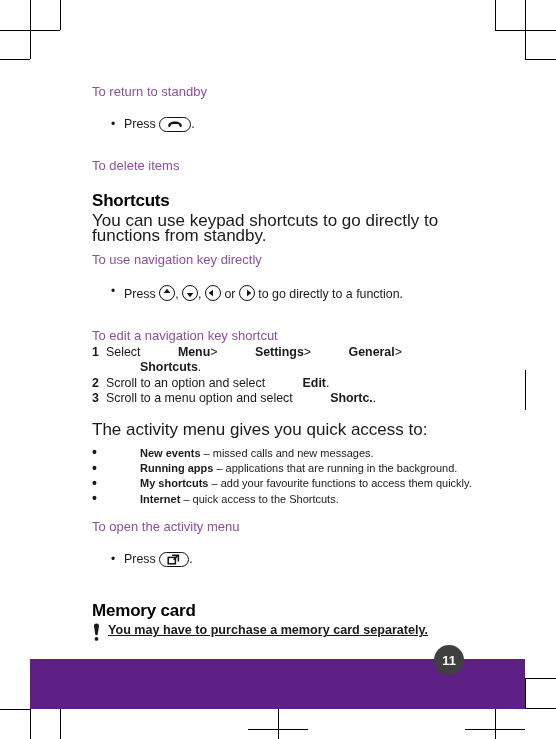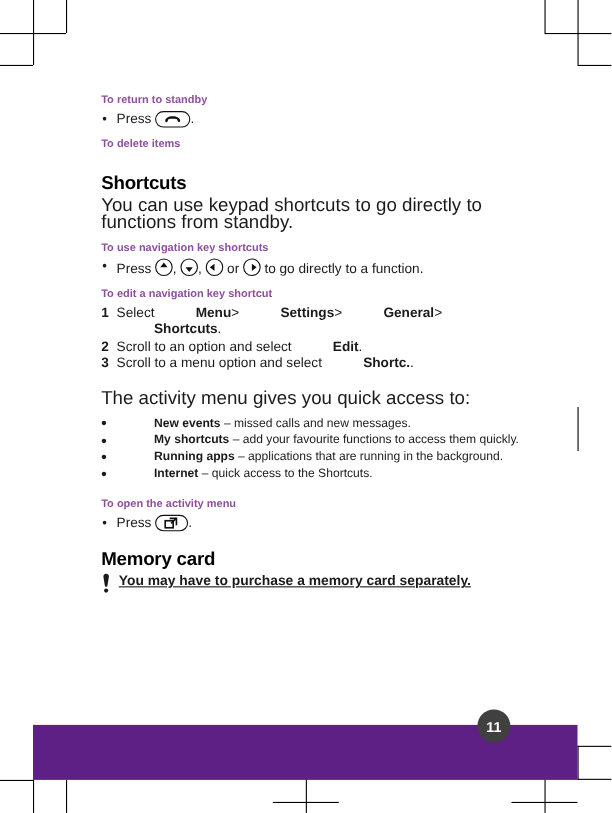--- a/index.html
+++ b/index.html
@@ -61,24 +61,24 @@
   .page {
     position: absolute;
     left: 92px;
     top: 84px;
     width: 384px;
   }
 
   
   .proc-head {
     color: #8f4fa0;
-    font-size: 10px;
+    font-size: 13px;
     line-height: 15px;
     margin: 0 0 2px 0;
-    font-weight: bold;
+    font-weight: normal;
   }
 
   
   .sec-head {
     color: #000000;
     font-size: 17px;
     line-height: 20px;
     font-weight: bold;
     margin: 0 0 2px 0;
     letter-spacing: -0.2px;
@@ -86,21 +86,21 @@
 
   p.body {
     font-size: 17px;
     line-height: 15.2px;
     margin: 0;
   }
 
   
   ul.steps {
     list-style: none;
-    margin: 0;
+    margin: 18px;
     padding: 0;
   }
   ul.steps > li {
     position: relative;
     padding-left: 14px;
     font-size: 12.4px;
     line-height: 15.2px;
     margin: 0;
   }
   ul.steps > li::before {
@@ -290,21 +290,21 @@
 
   <h3 class="proc-head">To delete items</h3>
 
   <div class="gap-lg"></div>
 
   <h2 class="sec-head">Shortcuts</h2>
   <p class="body">You can use keypad shortcuts to go directly to functions from standby.</p>
 
   <div class="gap-sm"></div>
 
-  <h3 class="proc-head">To use navigation key shortcuts</h3>
+  <h3 class="proc-head">To use navigation key directly</h3>
   <ul class="steps">
     <li><span>Press</span>
       <span class="navkey">
         <svg width="14" height="14" viewBox="0 0 14 14">
             <path d="M7 2.7 L10.3 7 L3.7 7 Z" fill="#111"></path>
           </svg>
       </span><span>,</span>
       <span class="navkey">
         <svg width="14" height="14" viewBox="0 0 14 14">
             <path d="M7 11.3 L3.7 7 L10.3 7 Z" fill="#111"></path>
@@ -341,24 +341,24 @@
 
   <div class="gap-lg"></div>
 
   <p class="body">The activity menu gives you quick access to:</p>
 
   <div class="gap-sm"></div>
 
   <ul class="features">
     <li><b>New events</b>
       <span>– missed calls and new messages.</span></li>
+    <li><b>Running apps</b>
+      <span>– applications that are running in the background.</span></li>
     <li><b>My shortcuts</b>
       <span>– add your favourite functions to access them quickly.</span></li>
-    <li><b>Running apps</b>
-      <span>– applications that are running in the background.</span></li>
     <li><b>Internet</b>
       <span>– quick access to the Shortcuts.</span></li>
   </ul>
 
   <div class="gap-md"></div>
 
   <h3 class="proc-head">To open the activity menu</h3>
   <ul class="steps">
     <li><span>Press</span>
       <span class="key">

